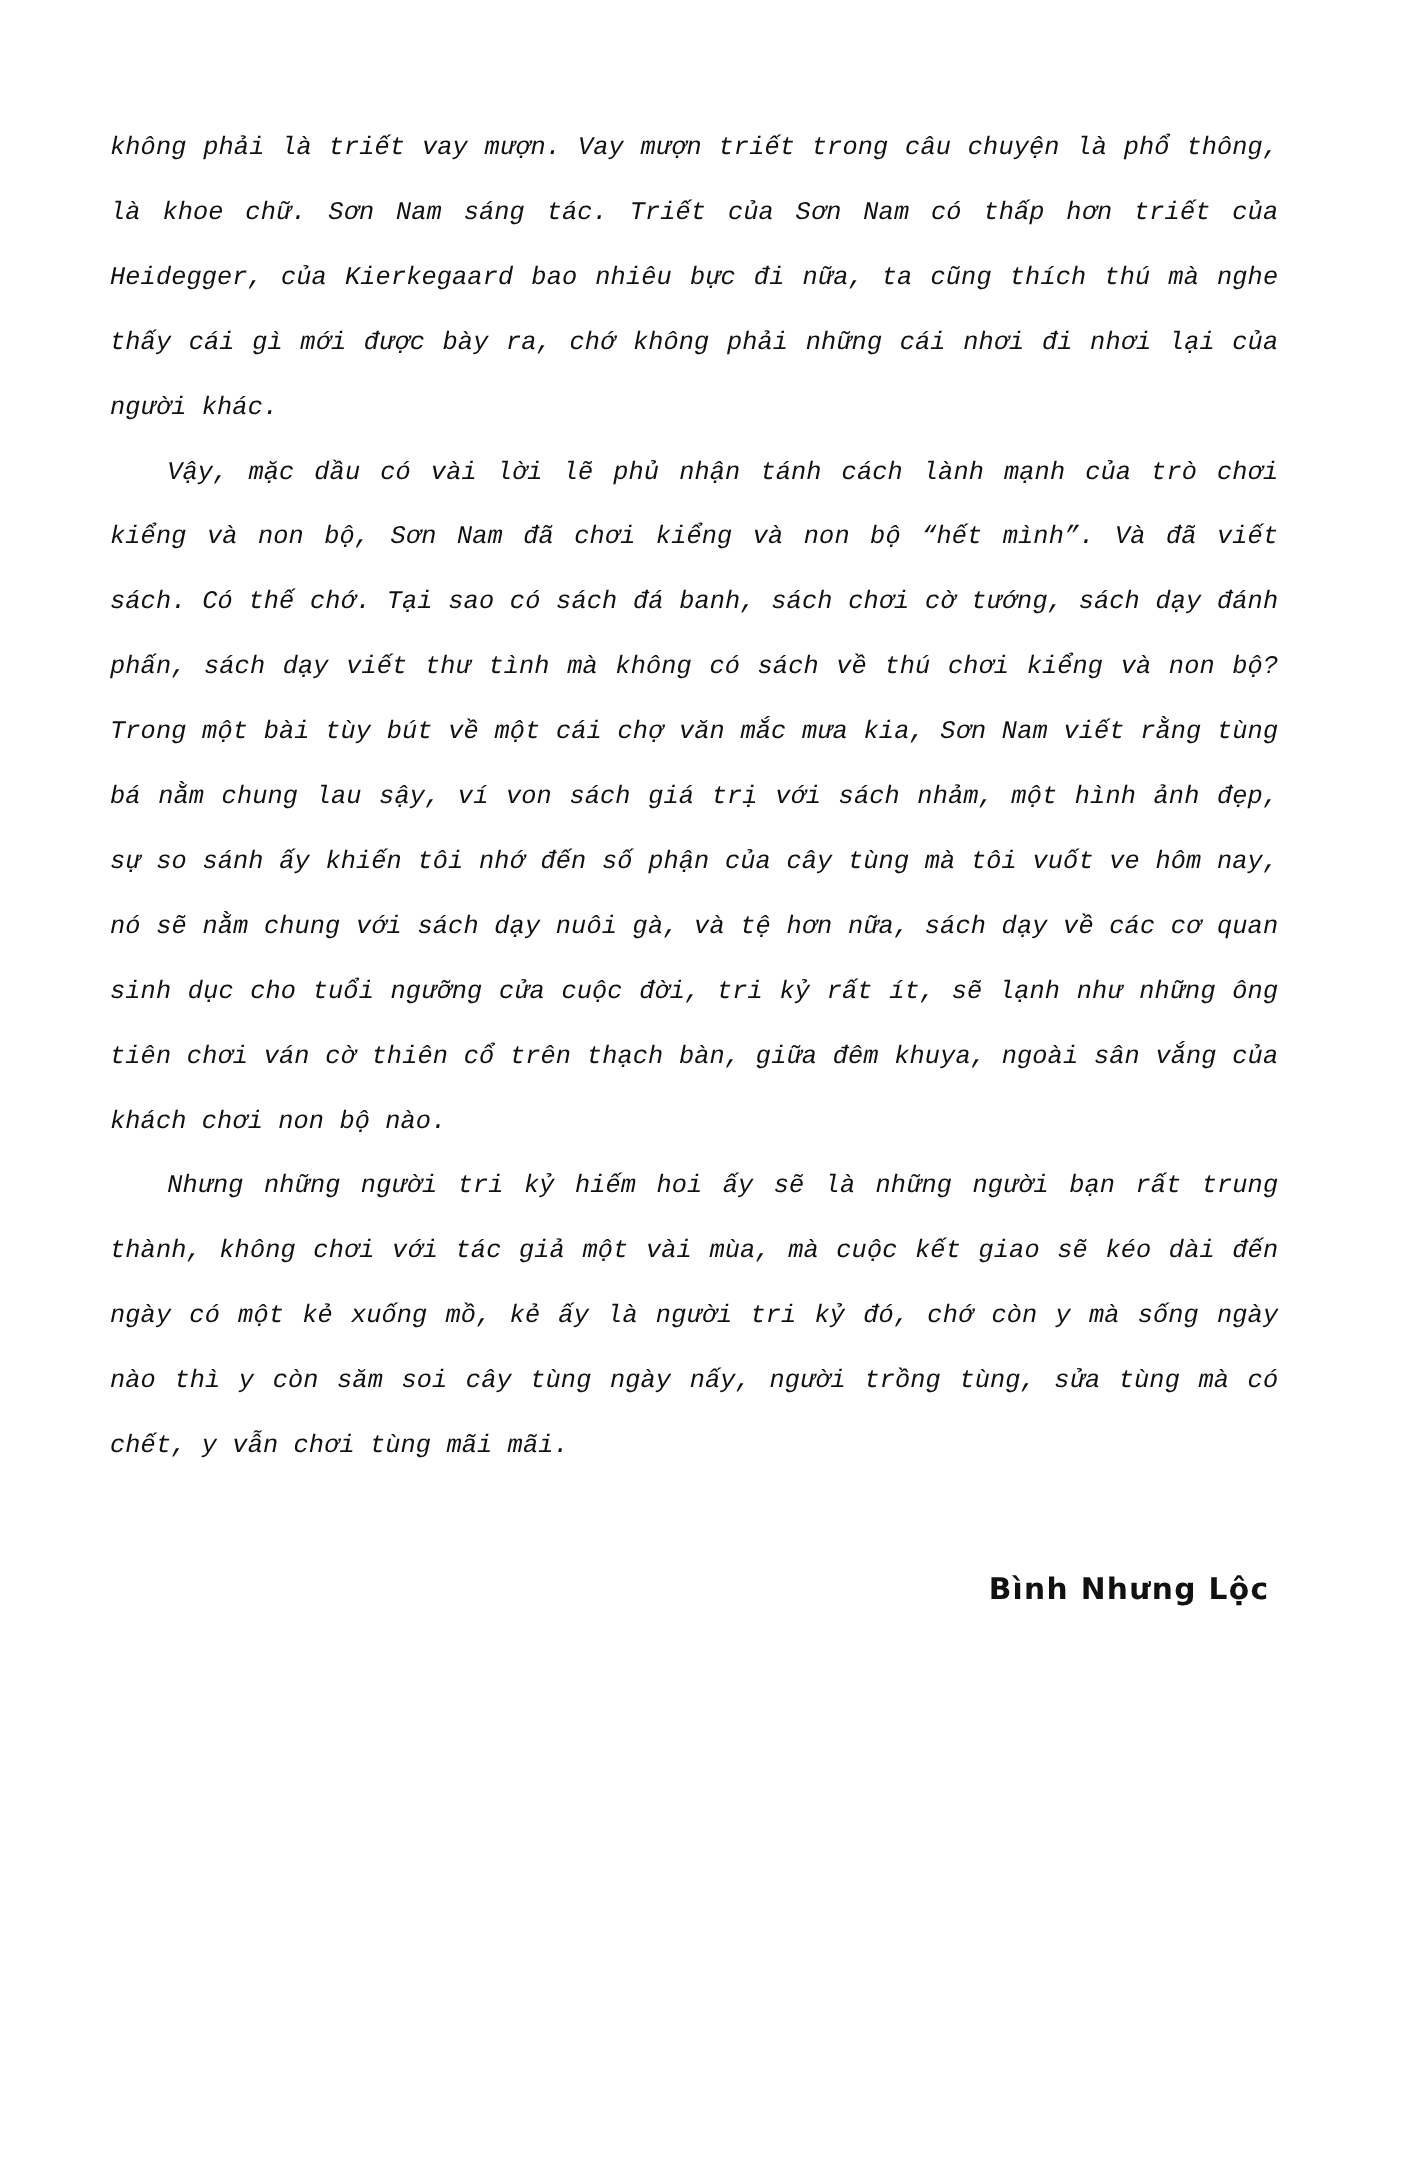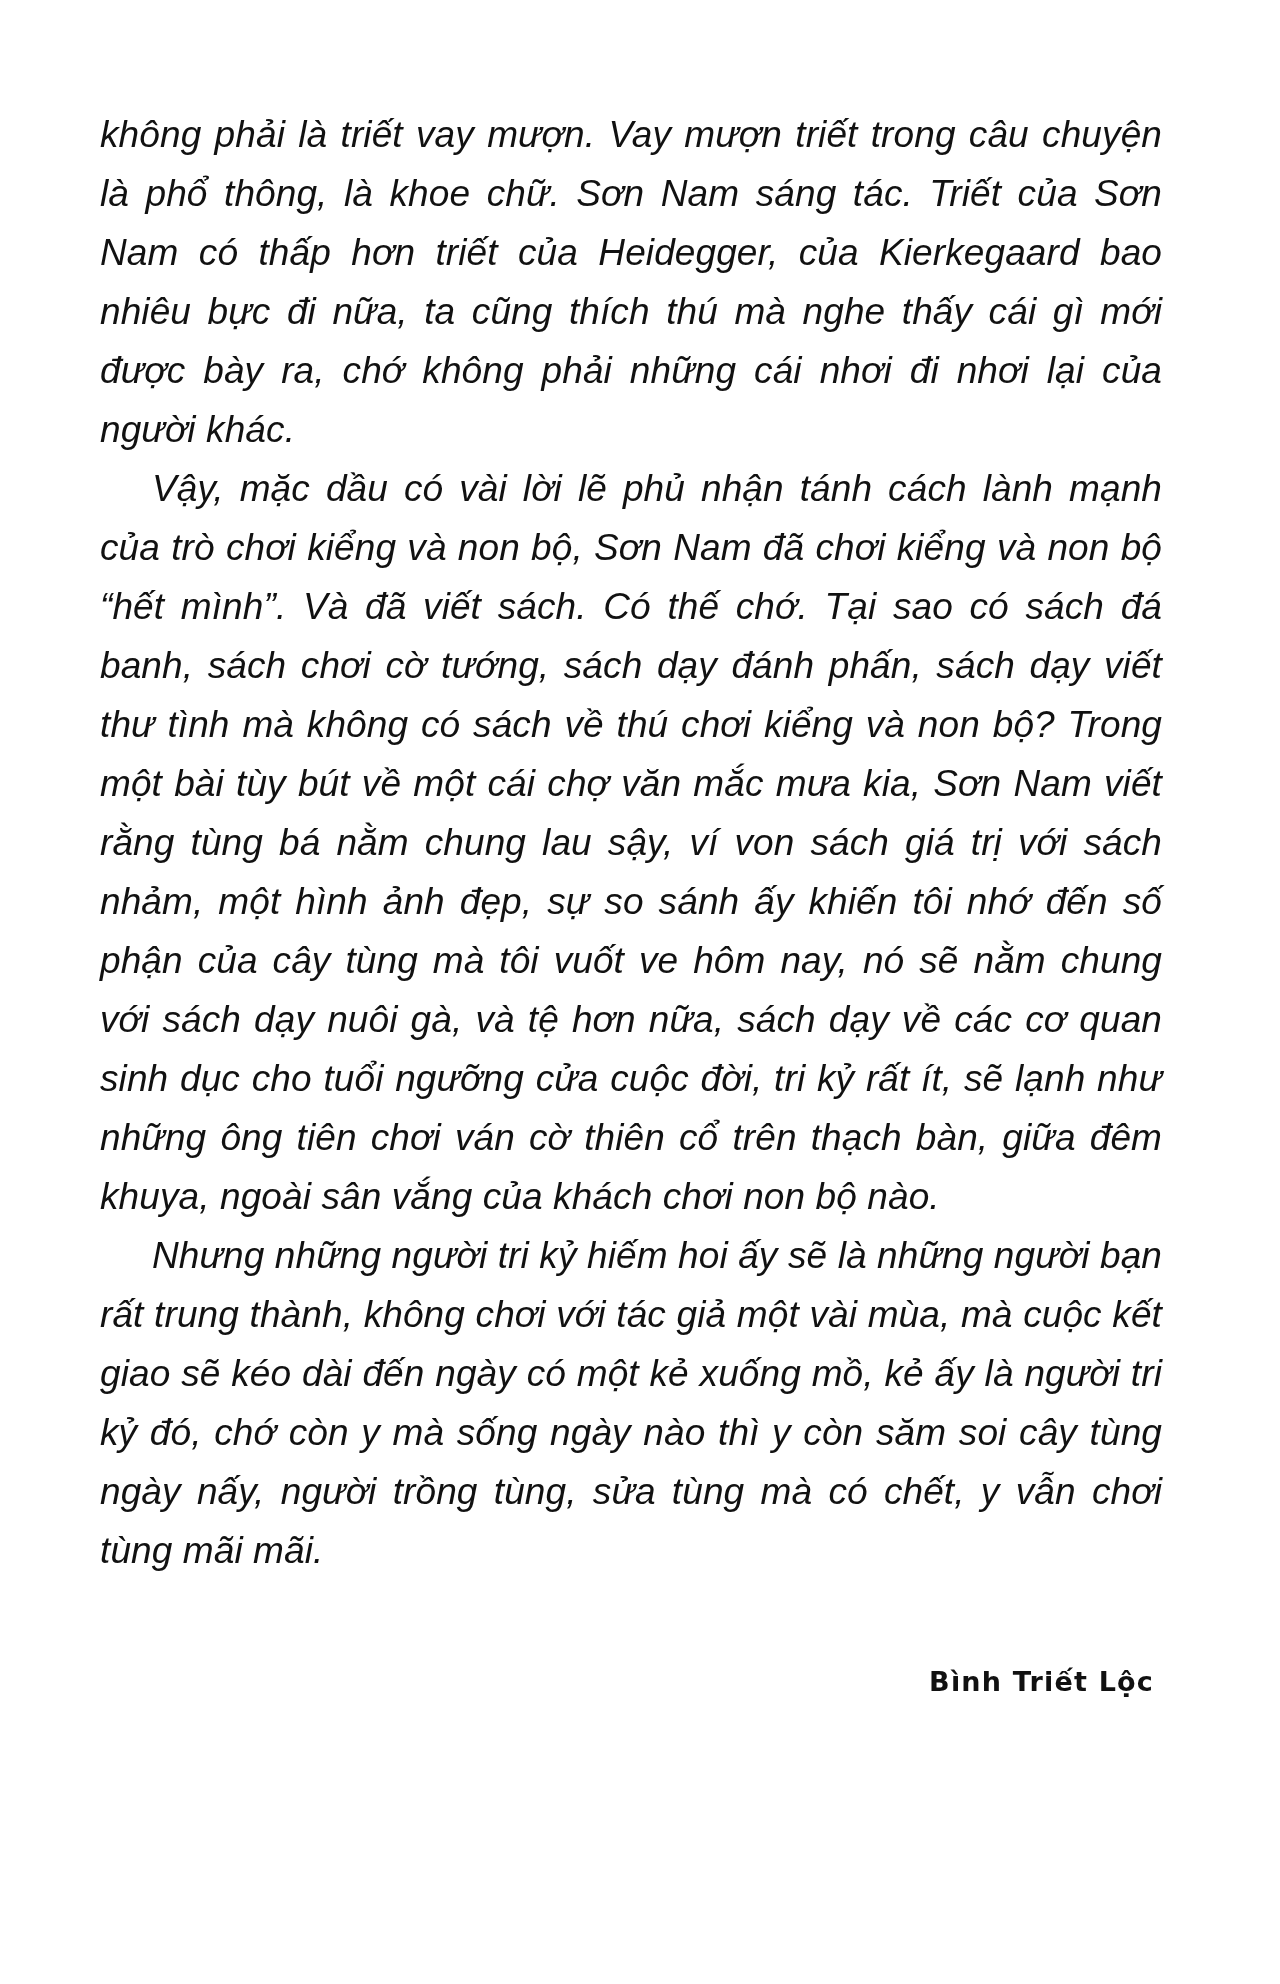--- a/index.html
+++ b/index.html
@@ -16,23 +16,23 @@
   }
   .page {
     position: relative;
     width: 1280px;
     height: 1984px;
     background: #ffffff;
     box-sizing: border-box;
     padding: 105px 118px 60px 100px;
   }
   .body-text {
-    font-family: Liberation Sans, sans-serif;
+    font-family: Liberation Mono, monospace;
     font-style: italic;
-    font-size: 37px;
+    font-size: 23px;
     line-height: 59px;
     text-align: justify;
     text-justify: inter-word;
     letter-spacing: 0.1px;
     color: #111111;
   }
   .para {
     margin: 0 0 0 0;
     text-indent: 52px;
   }
@@ -58,16 +58,16 @@
 
 <div class="page">
 
   <div class="body-text">
     <p class="para first">không phải là triết vay mượn. Vay mượn triết trong câu chuyện là phổ thông, là khoe chữ. Sơn Nam sáng tác. Triết của Sơn Nam có thấp hơn triết của Heidegger, của Kierkegaard bao nhiêu bực đi nữa, ta cũng thích thú mà nghe thấy cái gì mới được bày ra, chớ không phải những cái nhơi đi nhơi lại của người khác.</p>
     <p class="para">Vậy, mặc dầu có vài lời lẽ phủ nhận tánh cách lành mạnh của trò chơi kiểng và non bộ, Sơn Nam đã chơi kiểng và non bộ “hết mình”. Và đã viết sách. Có thế chớ. Tại sao có sách đá banh, sách chơi cờ tướng, sách dạy đánh phấn, sách dạy viết thư tình mà không có sách về thú chơi kiểng và non bộ? Trong một bài tùy bút về một cái chợ văn mắc mưa kia, Sơn Nam viết rằng tùng bá nằm chung lau sậy, ví von sách giá trị với sách nhảm, một hình ảnh đẹp, sự so sánh ấy khiến tôi nhớ đến số phận của cây tùng mà tôi vuốt ve hôm nay, nó sẽ nằm chung với sách dạy nuôi gà, và tệ hơn nữa, sách dạy về các cơ quan sinh dục cho tuổi ngưỡng cửa cuộc đời, tri kỷ rất ít, sẽ lạnh như những ông tiên chơi ván cờ thiên cổ trên thạch bàn, giữa đêm khuya, ngoài sân vắng của khách chơi non bộ nào.</p>
     <p class="para">Nhưng những người tri kỷ hiếm hoi ấy sẽ là những người bạn rất trung thành, không chơi với tác giả một vài mùa, mà cuộc kết giao sẽ kéo dài đến ngày có một kẻ xuống mồ, kẻ ấy là người tri kỷ đó, chớ còn y mà sống ngày nào thì y còn săm soi cây tùng ngày nấy, người trồng tùng, sửa tùng mà có chết, y vẫn chơi tùng mãi mãi.</p>
   </div>
 
   <div class="signature-wrap">
-    <span class="signature">Bình Triết Lộc</span>
+    <span class="signature">Bình Nhưng Lộc</span>
   </div>
 
 </div>
 
 </body></html>

